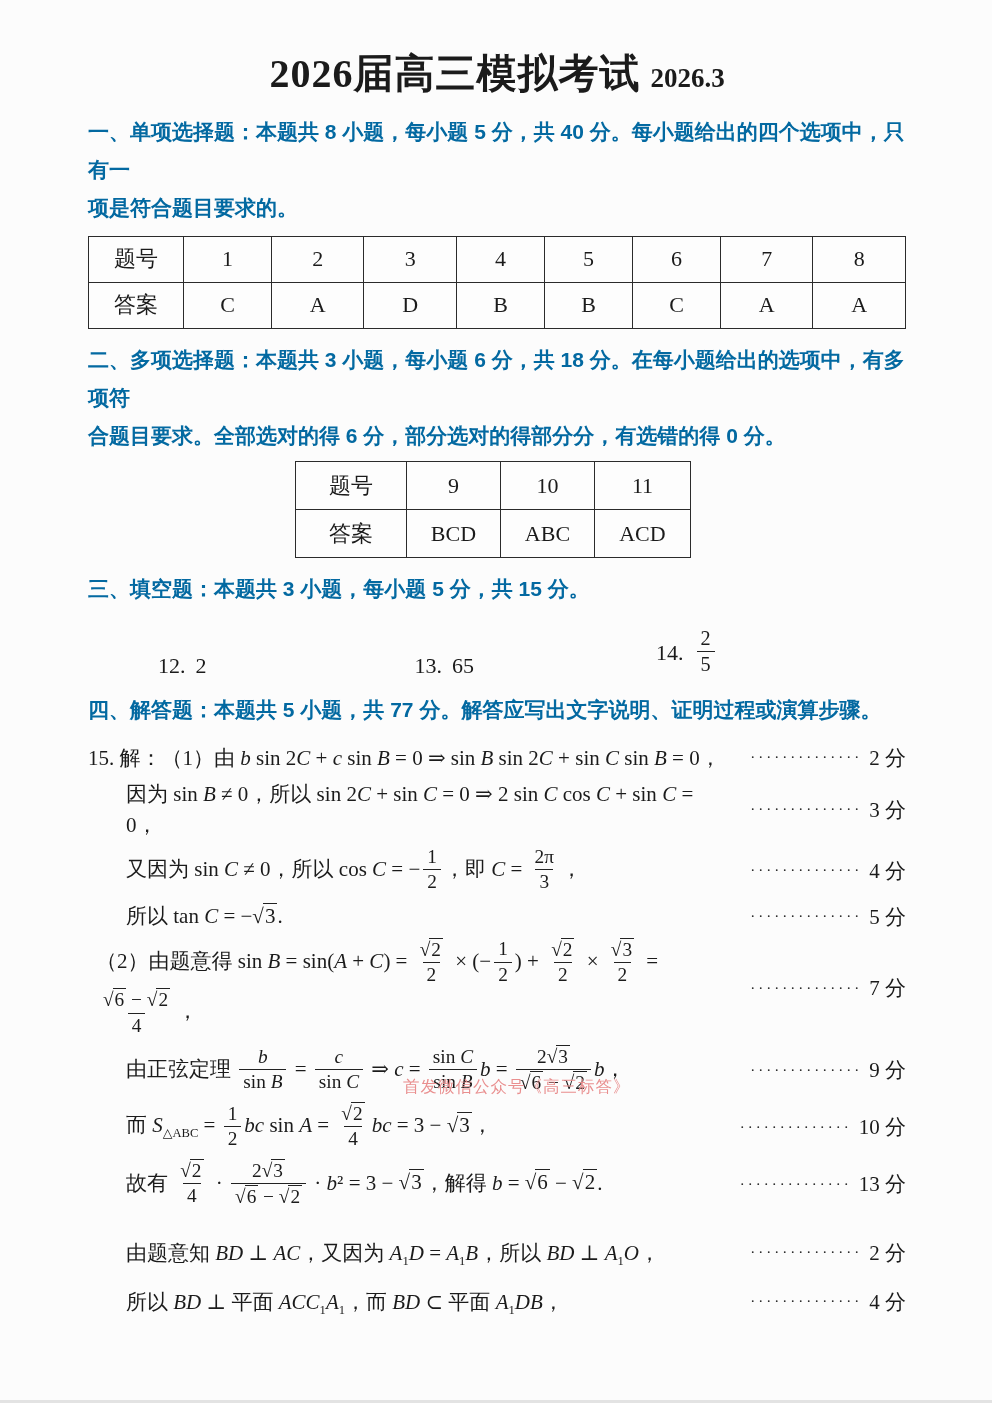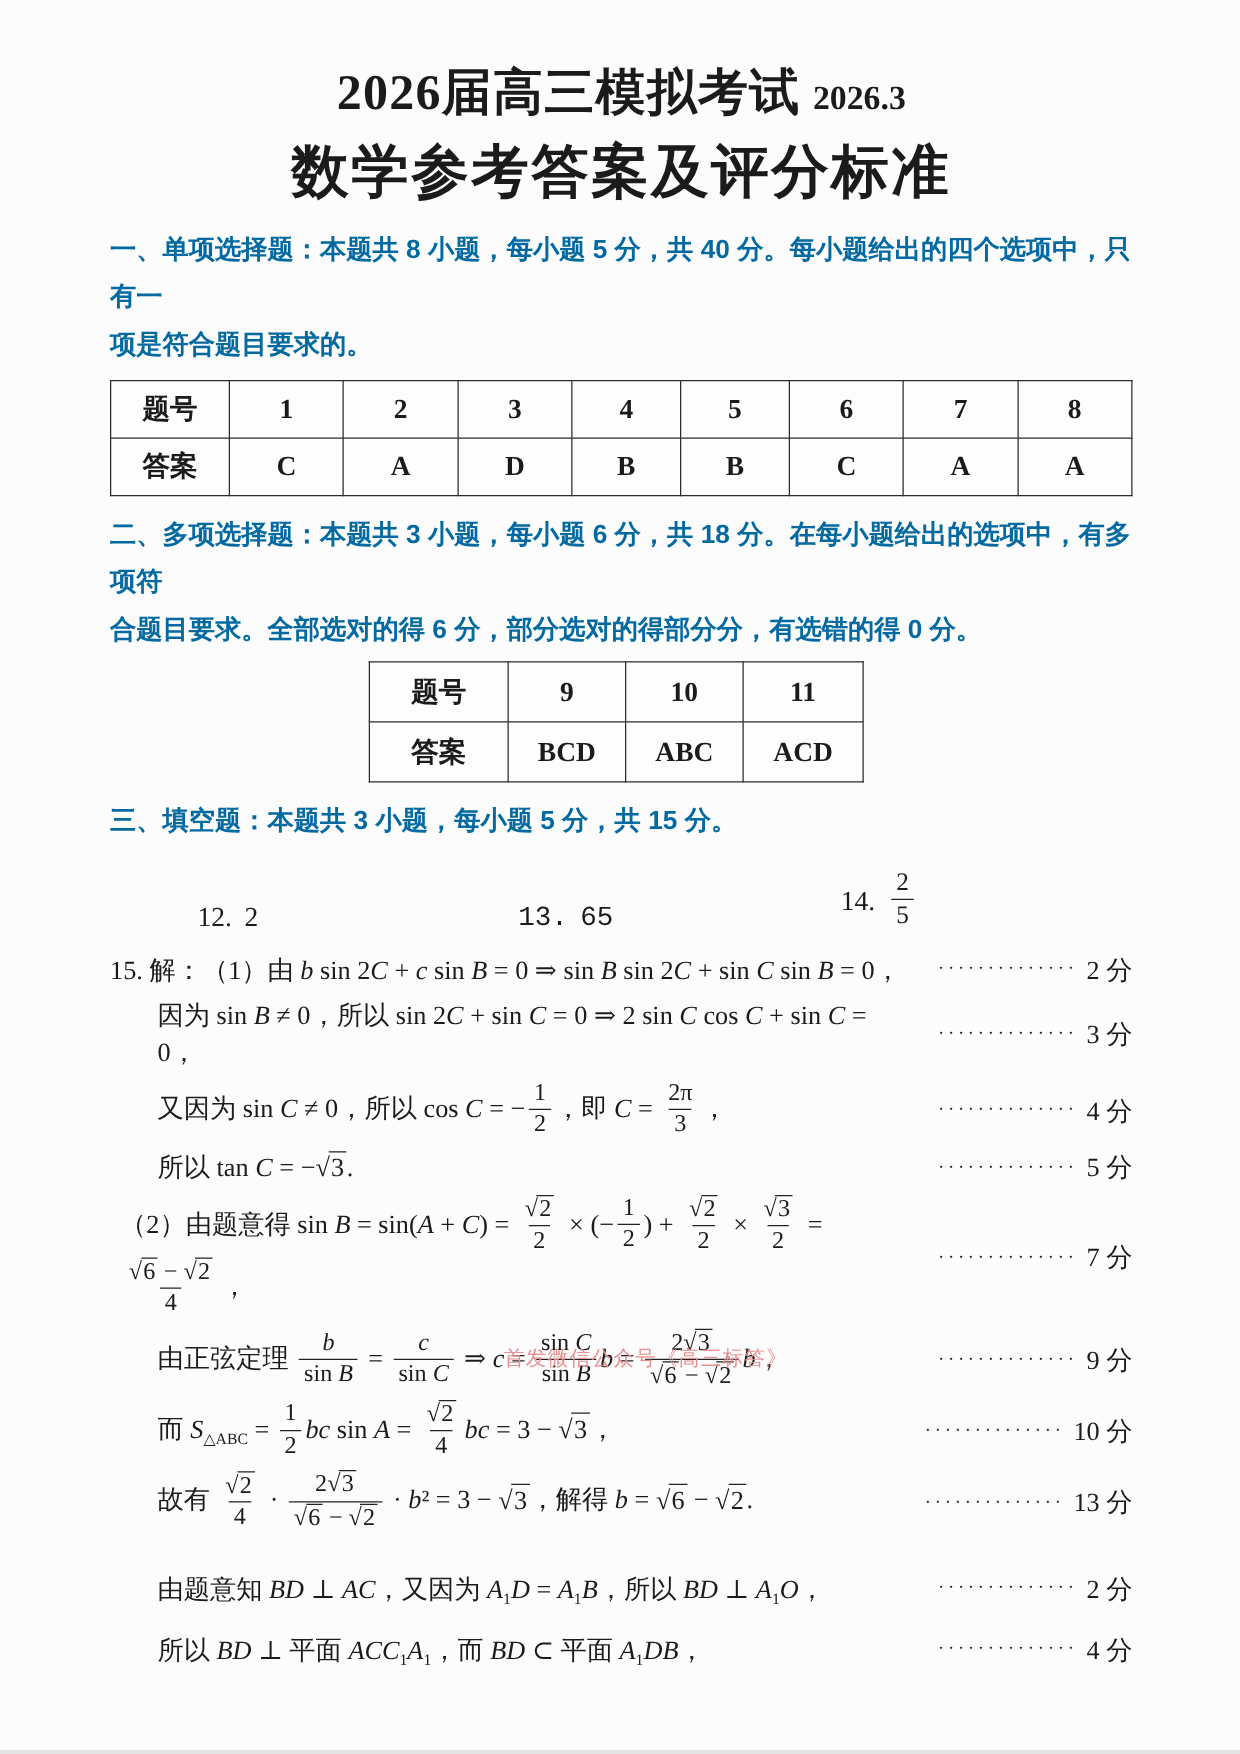--- a/index.html
+++ b/index.html
@@ -12,33 +12,33 @@
     border-bottom:3px solid #e3e3e3;
   }
   .title-row{text-align:center;white-space:nowrap;}
   .title-main{font-size:40px;font-weight:bold;letter-spacing:1px;}
   .title-date{font-size:27px;font-weight:bold;margin-left:10px;}
   .subtitle{text-align:center;font-size:46px;font-weight:900;
     font-family:"Liberation Sans","DejaVu Sans",sans-serif;
     letter-spacing:2px;margin-top:6px;}
   .para{font-size:21px;line-height:1.82;margin:12px 0 0 0;white-space:pre-line;
     font-family:"Liberation Sans","DejaVu Sans",sans-serif;font-weight:600;color:#0369a1;}
-  table.tbl{border-collapse:collapse;margin-top:8px;font-weight:bold;}
+  table.tbl{border-collapse:collapse;margin-top:8px;}
   table.tbl1{width:100%;}
   table.tbl2{width:396px;margin-left:207px;margin-top:6px;}
   .tbl td{border:1.7px solid #2b2b2b;text-align:center;font-size:22px;height:45px;
     padding:0 4px;background:#fdfdfd;}
   .tbl2 td{height:47px;}
   .tbl .lblcol{width:86px;}
   .tbl2 .lblcol{width:102px;}
   .fill-row{display:flex;align-items:flex-end;margin-top:8px;font-size:22px;min-height:62px;}
   .fill-item{display:inline-flex;align-items:center;}
   .fill-item .fill-label{margin-right:10px;}
   .fi-12{margin-left:70px;}
-  .fi-13{margin-left:208px;font-family:Liberation Mono, monospace;}
+  .fi-13{margin-left:208px;}
   .fi-14{margin-left:182px;}
   .solutions{margin-top:8px;}
   .sol-line{display:flex;align-items:center;
     margin:6px 0;font-size:21px;}
   .q16 .sol-line{margin:9px 0;min-height:40px;}
   .ind0{padding-left:0;}
   .ind1{padding-left:8px;}
   .ind2{padding-left:38px;gap:34px;}
   .sol-content{flex:1 1 auto;line-height:1.45;}
   .score{flex:0 0 auto;white-space:nowrap;display:inline-flex;align-items:center;
@@ -62,21 +62,20 @@
 </style>
 </head>
 <body>
 
 <div class="page">
 
   <div class="title-row">
     <span class="title-main">2026届高三模拟考试</span><span class="title-date">2026.3</span>
   </div>
 
-  <div class="subtitle">数学参考答案及评分标准</div>
 
   <p class="para">一、单项选择题：本题共 8 小题，每小题 5 分，共 40 分。每小题给出的四个选项中，只有一
 项是符合题目要求的。</p>
 
   <table class="tbl tbl1">
     <tbody>
       <tr>
         <td class="lblcol">题号</td>
         <td>1</td>
         <td>2</td>
@@ -134,20 +133,21 @@
     </span>
     <span class="fill-item fi-14">
       <span class="fill-label">14.</span>
       <span class="fill-val"><span class="frac">
             <span class="num"><span class="mt">2</span></span>
             <span class="den"><span class="mt">5</span></span>
           </span></span>
     </span>
   </div>
 
+  <p class="para">四、解答题：本题共 5 小题，共 77 分。解答应写出文字说明、证明过程或演算步骤。</p>
 
   <div class="solutions q15">
       <div class="sol-line ind0">
         <span class="sol-content"><span class="mt">15. 解：（1）由 </span><span class="mi">b</span><span class="mt"> sin 2</span><span class="mi">C</span><span class="mt"> + </span><span class="mi">c</span><span class="mt"> sin </span><span class="mi">B</span><span class="mt"> = 0 ⇒ sin </span><span class="mi">B</span><span class="mt"> sin 2</span><span class="mi">C</span><span class="mt"> + sin </span><span class="mi">C</span><span class="mt"> sin </span><span class="mi">B</span><span class="mt"> = 0，</span></span>
         <span class="score">
           <span class="leader">··············</span>
           <span class="pts">2 分</span>
         </span>
       </div>
       <div class="sol-line ind2">

